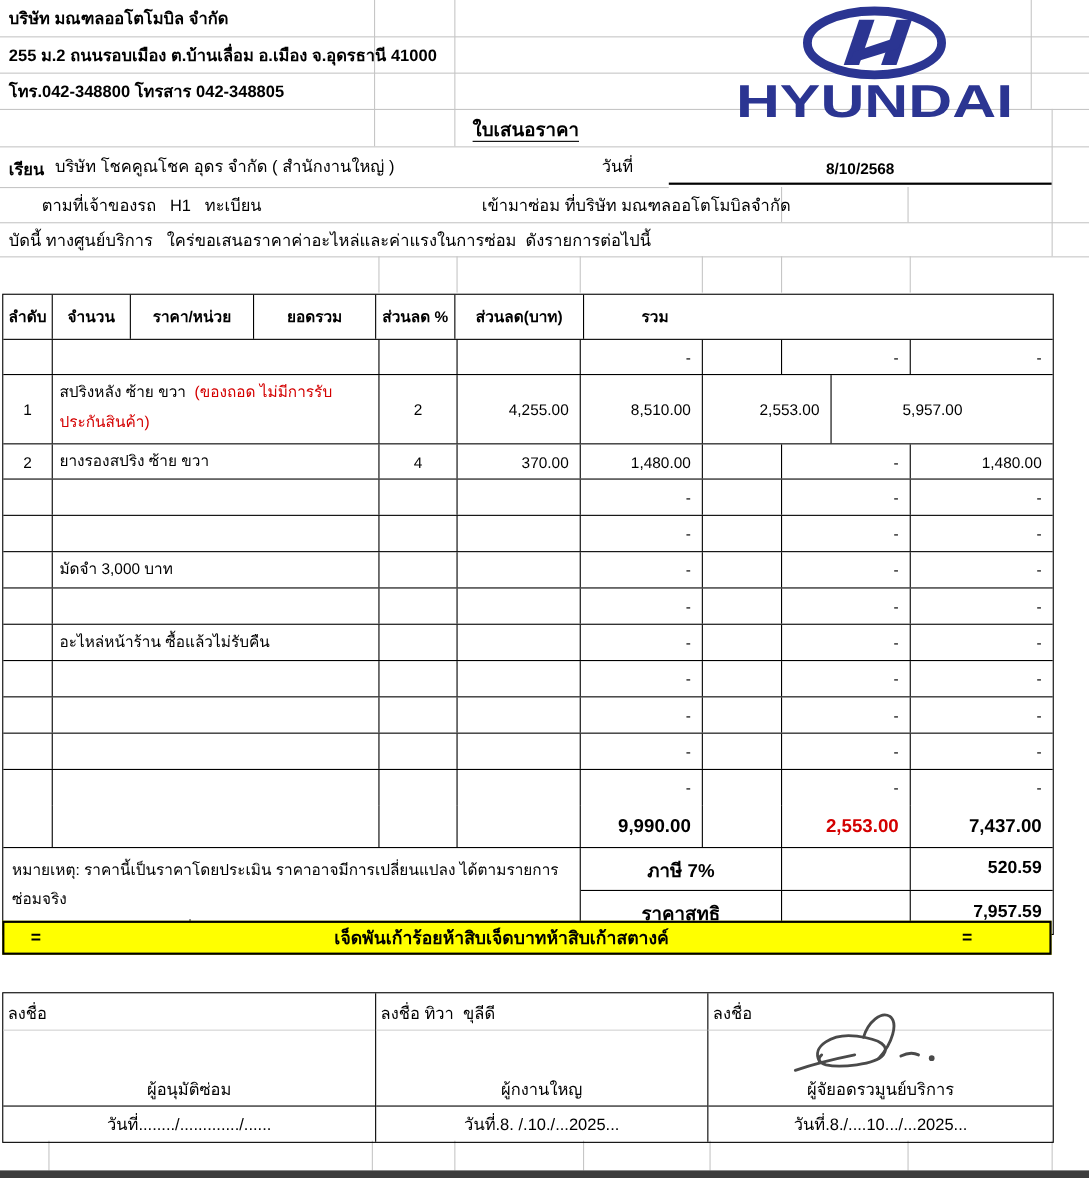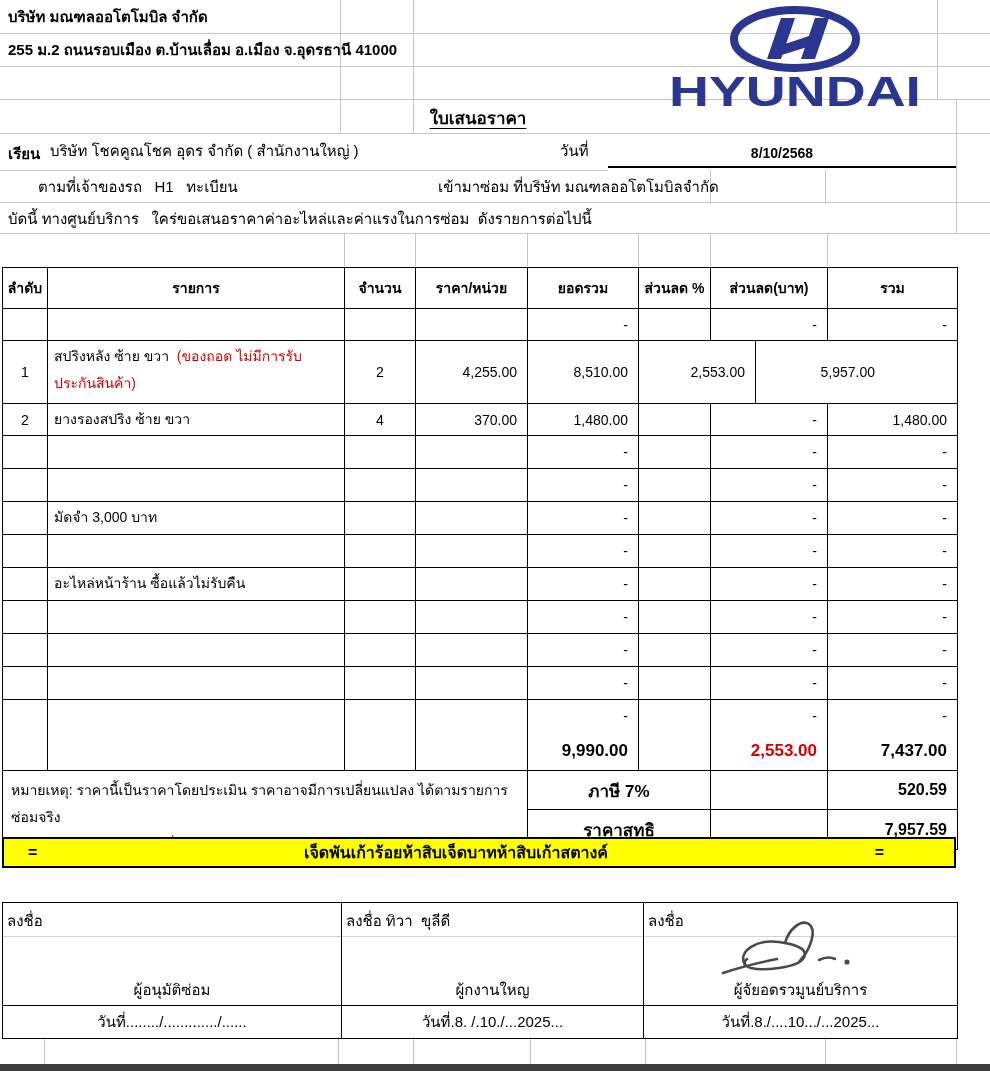--- a/index.html
+++ b/index.html
@@ -83,47 +83,47 @@
   <div class="gridline gl-v" style="left:44px;top:1037px;height:27px;"></div>
   <div class="gridline gl-v" style="left:338px;top:1037px;height:27px;"></div>
   <div class="gridline gl-v" style="left:413px;top:1037px;height:27px;"></div>
   <div class="gridline gl-v" style="left:530px;top:1037px;height:27px;"></div>
   <div class="gridline gl-v" style="left:645px;top:1037px;height:27px;"></div>
   <div class="gridline gl-v" style="left:825px;top:1037px;height:27px;"></div>
   <div class="gridline gl-v" style="left:956px;top:1037px;height:27px;"></div>
 
   <div class="abs hdr-line" style="top:5px;">บริษัท มณฑลออโตโมบิล จำกัด</div>
   <div class="abs hdr-line" style="top:38px;">255 ม.2 ถนนรอบเมือง ต.บ้านเลื่อม อ.เมือง จ.อุดรธานี 41000</div>
+  <div class="abs hdr-line" style="top:71px;">โทร.042-348800 โทรสาร 042-348805</div>
 
   <div class="abs" style="left:655px;top:2px;width:290px;height:112px;">
     <svg width="290" height="112" viewBox="0 0 290 112">
       <ellipse cx="140" cy="37" rx="61" ry="29" fill="none" stroke="#2b3592" stroke-width="8"></ellipse>
       <path fill="#2b3592" d="M112,57 L126,16 L140,16 L126,57 Z"></path>
       <path fill="#2b3592" d="M146,57 L160,16 L174,16 L160,57 Z"></path>
       <path fill="#2b3592" d="M121,45 L166,30 L162,42 L117,56 Z"></path>
       <text x="140" y="104" text-anchor="middle" font-family="Liberation Sans, DejaVu Sans, sans-serif" font-weight="bold" font-size="42" fill="#2b3592" textLength="252" lengthAdjust="spacingAndGlyphs">HYUNDAI</text>
     </svg>
   </div>
 
   <div class="abs doc-title" style="top:104px;">ใบเสนอราคา</div>
 
   <div class="abs attn-label" style="left:8px;top:142px;">เรียน</div>
   <div class="abs plain" style="left:50px;top:139px;">บริษัท โชคคูณโชค อุดร จำกัด ( สำนักงานใหญ่ )</div>
-  <div class="abs plain" style="left:560px;top:139px;">วันที่</div>
+  <div class="abs plain" style="left:547px;top:139px;">วันที่</div>
   <div class="abs date-cell" style="left:608px;top:140px;width:348px;height:26px;line-height:26px;">8/10/2568</div>
 
   <div class="abs plain" style="left:38px;top:175px;">ตามที่เจ้าของรถ&nbsp;&nbsp; H1&nbsp;&nbsp; ทะเบียน</div>
   <div class="abs plain" style="left:438px;top:175px;">เข้ามาซ่อม ที่บริษัท มณฑลออโตโมบิลจำกัด</div>
 
   <div class="abs plain" style="left:8px;top:207px;">บัดนี้ ทางศูนย์บริการ&nbsp;&nbsp; ใคร่ขอเสนอราคาค่าอะไหล่และค่าแรงในการซ่อม&nbsp; ดังรายการต่อไปนี้</div>
 
   <div class="table">
     <div class="trow thead">
       <div class="cell c1">ลำดับ</div>
-      <div class="cell c2" style="display:flex;align-items:center;justify-content:center;padding:0;">รายการ</div>
       <div class="cell c3">จำนวน</div>
       <div class="cell c4">ราคา/หน่วย</div>
       <div class="cell c5">ยอดรวม</div>
       <div class="cell c6">ส่วนลด %</div>
       <div class="cell c7">ส่วนลด(บาท)</div>
       <div class="cell c8" style="justify-content:center;padding:0;">รวม</div>
     </div>
 
     <div style="display:contents;">
       

